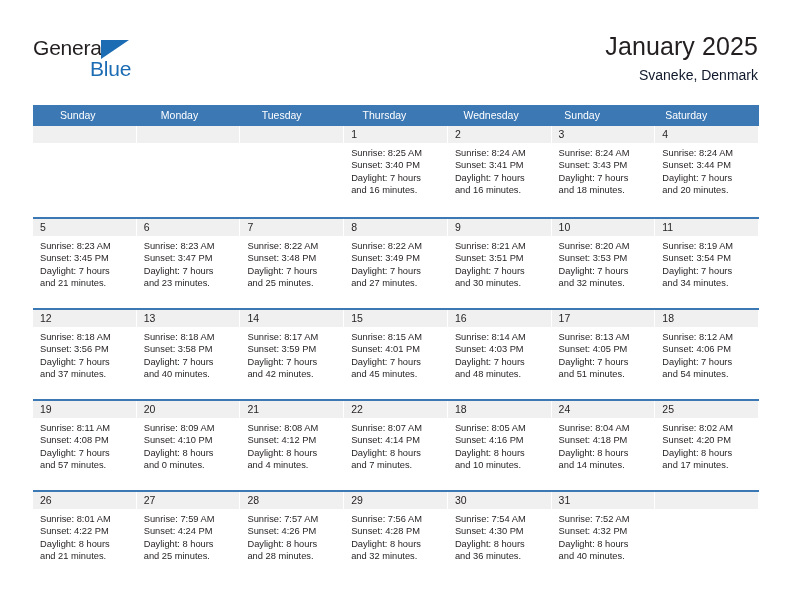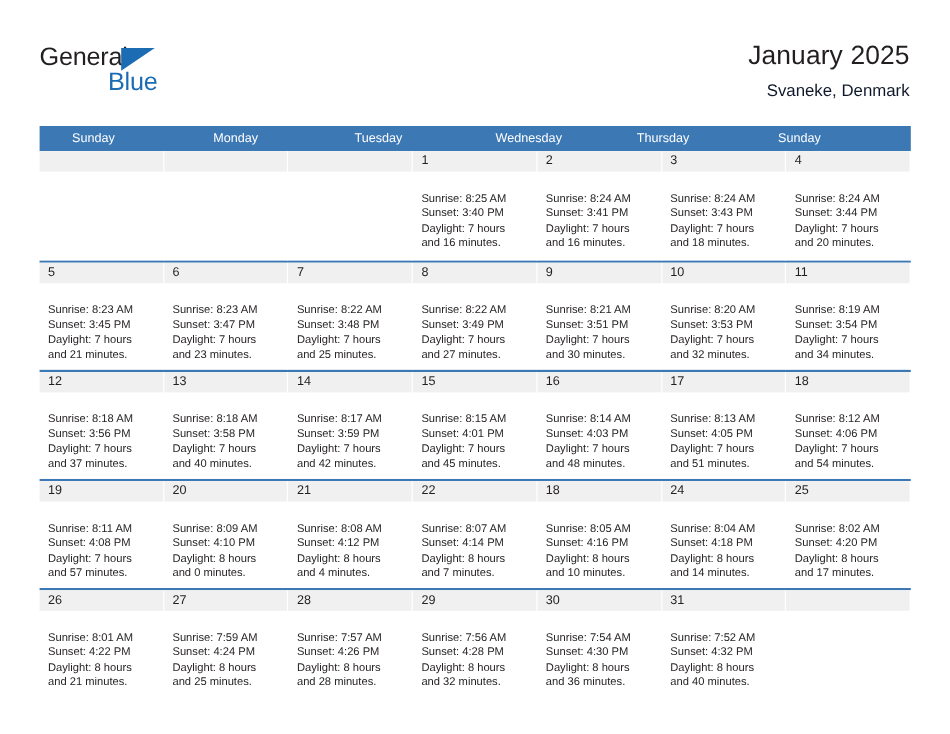--- a/index.html
+++ b/index.html
@@ -56,21 +56,21 @@
     color: #1c6cb4;
     font-family: "Liberation Sans", sans-serif;
   }
   .title-block {
     position: absolute;
     right: 34px;
     top: 30px;
     text-align: right;
   }
   .cal-title {
-    font-size: 22px;
+    font-size: 25px;
     color: #231f20;
     line-height: 32px;
     font-weight: normal;
     letter-spacing: 0.1px;
   }
   .cal-subtitle {
     font-size: 14px;
     color: #0f172a;
     line-height: 20px;
     margin-top: 3px;
@@ -121,21 +121,20 @@
     font-size: 10.5px;
     line-height: 17px;
     color: #231f20;
   }
   .daycell.empty .datebar { background: #f0f0f0; }
   .daycell .info {
     padding: 4px 5px 0 7px;
     font-size: 9.3px;
     line-height: 12.4px;
     color: #231f20;
-    margin-top: 12px;
   }
   .info div { white-space: nowrap; }
 </style>
 </head>
 <body>
 
 <div class="page">
 
   <div class="header">
     <div class="logo">
@@ -147,23 +146,24 @@
       <div class="cal-title">January 2025</div>
       <div class="cal-subtitle">Svaneke, Denmark</div>
     </div>
   </div>
 
   <div class="calendar">
     <div class="weekdays">
       <div class="weekday">Sunday</div>
       <div class="weekday">Monday</div>
       <div class="weekday">Tuesday</div>
+      <div class="weekday">Thursday</div>
       <div class="weekday">Wednesday</div>
-      <div class="weekday">Thursday</div>
       <div class="weekday">Sunday</div>
+      <div class="weekday">Saturday</div>
     </div>
     <div id="weeks-container">
         <div class="week first">
           <div class="daycell empty">
             <div class="datebar"></div>
           </div>
           <div class="daycell empty">
             <div class="datebar"></div>
           </div>
           <div class="daycell empty">

